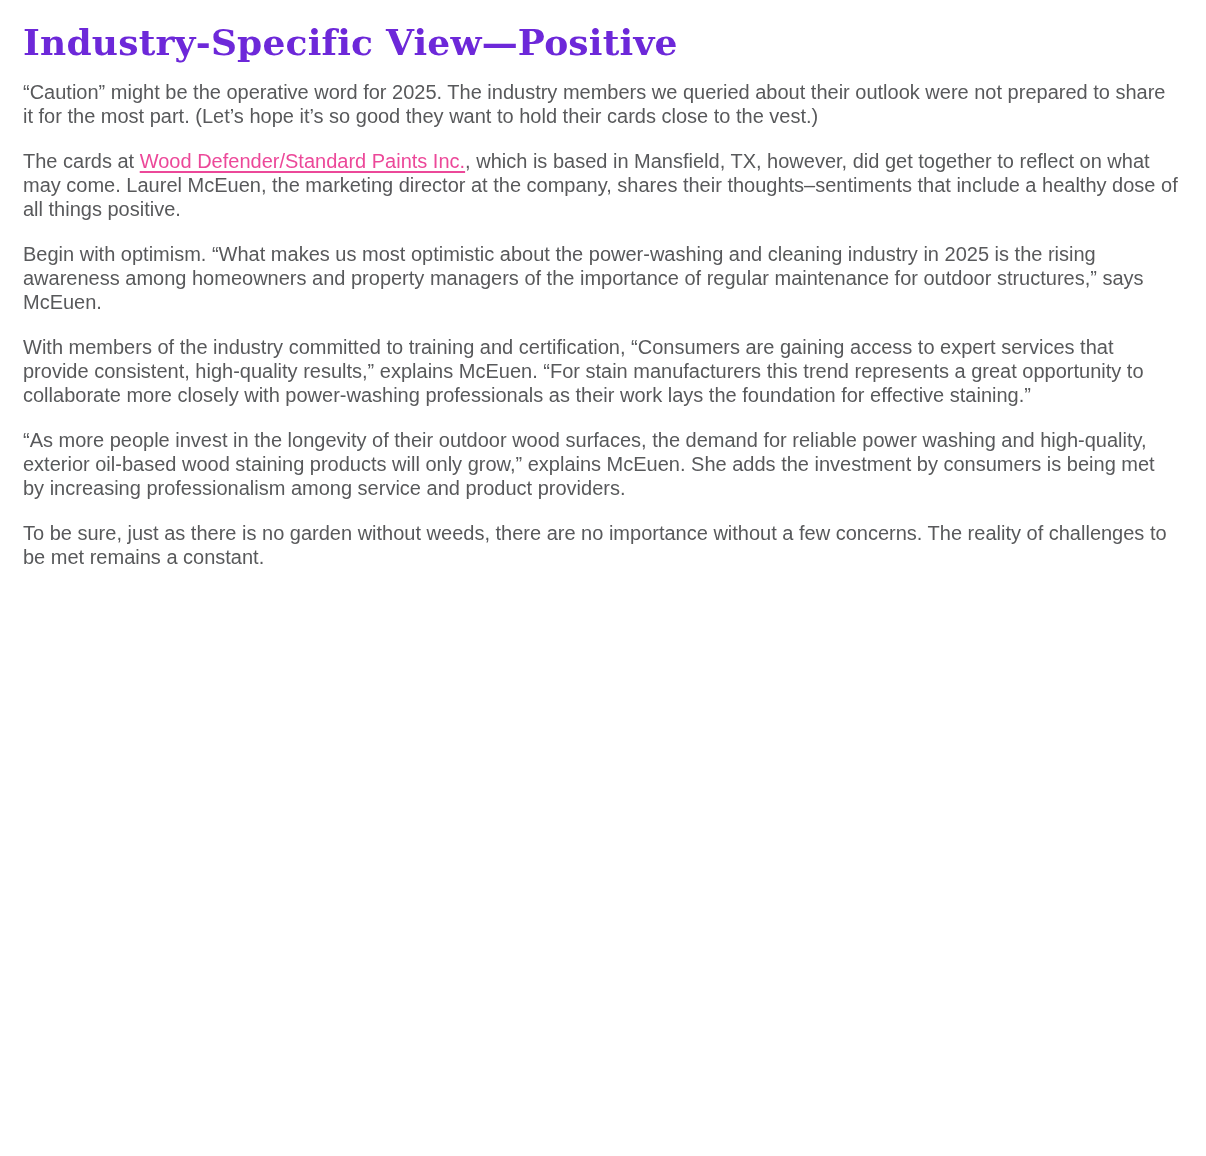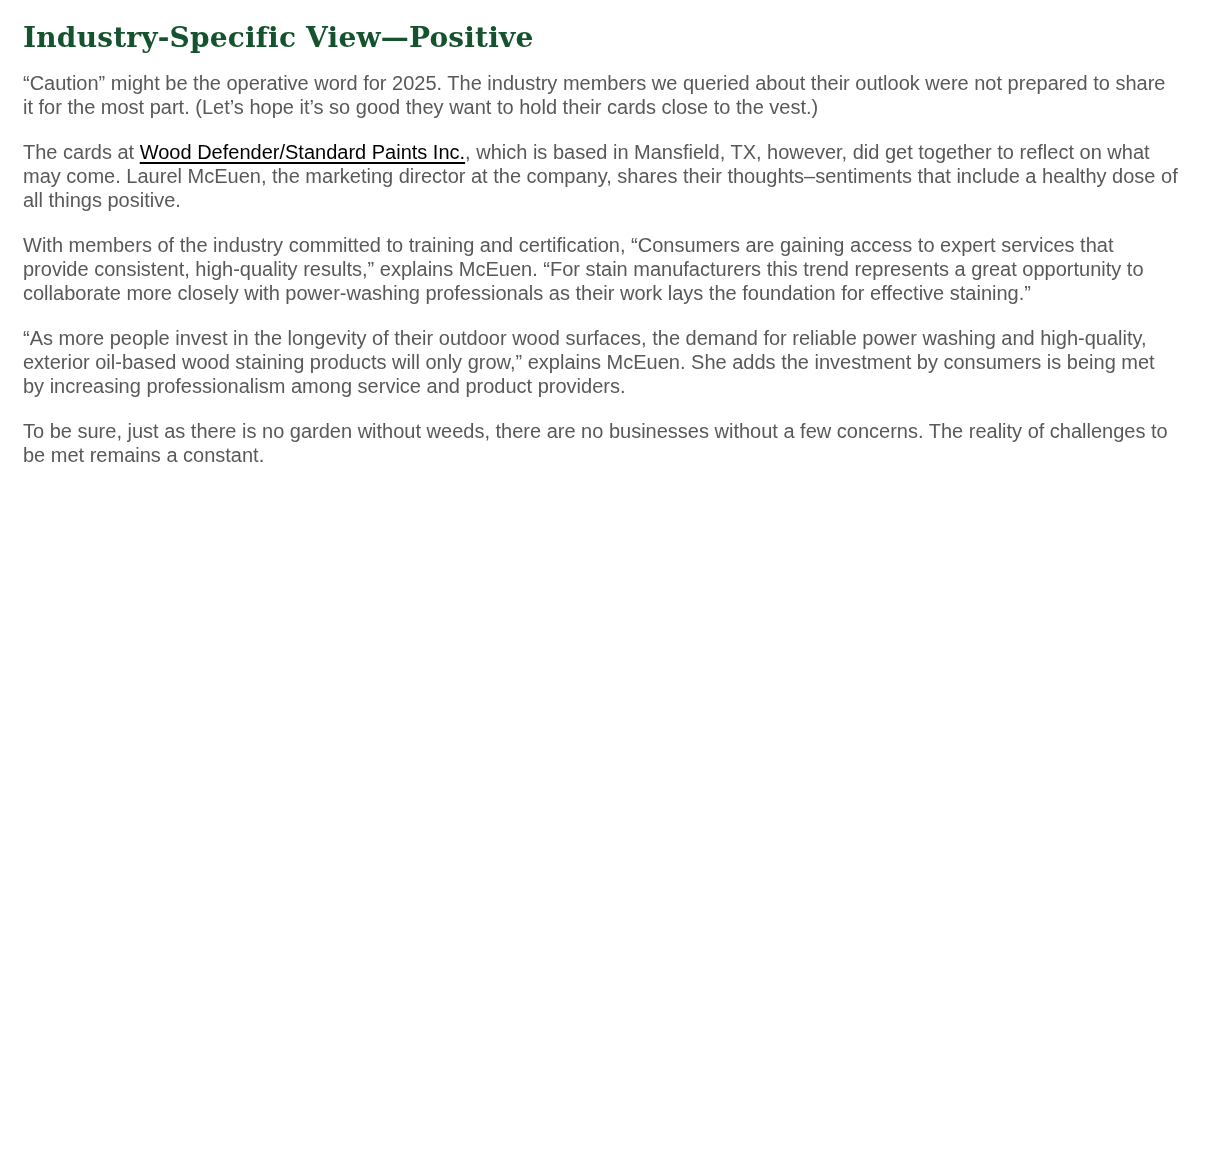--- a/index.html
+++ b/index.html
@@ -12,52 +12,53 @@
     min-height: 1156px;
     font-family: "Liberation Sans", sans-serif;
     -webkit-font-smoothing: antialiased;
   }
   .article {
     padding: 21px 26px 0 23px;
   }
   .section-heading {
     font-family: "DejaVu Serif", serif;
     font-weight: 700;
-    font-size: 28px;
+    font-size: 36px;
     line-height: 1.2;
-    color: #14532d;
+    color: #6d28d9;
     margin: 0 0 16px 0;
     letter-spacing: 0.2px;
   }
   .article p {
     font-size: 20px;
     line-height: 24px;
     color: #58595b;
     margin: 0 0 21px 0;
   }
   .company-link {
-    color: #000000;
+    color: #ec4899;
     text-decoration: underline;
     text-underline-offset: 3px;
     cursor: pointer;
     text-align: right;
   }
 </style>
 </head>
 <body>
 
 <div class="article">
 
   <h1 class="section-heading">Industry-Specific View—Positive</h1>
 
   <p>“Caution” might be the operative word for 2025. The industry members we queried about their outlook were not prepared to share it for the most part. (Let’s hope it’s so good they want to hold their cards close to the vest.)</p>
 
   <p><span>The cards at </span><a class="company-link" href="#">Wood Defender/Standard Paints Inc.</a><span>, which is based in Mansfield, TX, however, did get together to reflect on what may come. Laurel McEuen, the marketing director at the company, shares their thoughts–sentiments that include a healthy dose of all things positive.</span></p>
 
+  <p>Begin with optimism. “What makes us most optimistic about the power-washing and cleaning industry in 2025 is the rising awareness among homeowners and property managers of the importance of regular maintenance for outdoor structures,” says McEuen.</p>
 
 
   <p>With members of the industry committed to training and certification, “Consumers are gaining access to expert services that provide consistent, high-quality results,” explains McEuen. “For stain manufacturers this trend represents a great opportunity to collaborate more closely with power-washing professionals as their work lays the foundation for effective staining.”</p>
 
   <p>“As more people invest in the longevity of their outdoor wood surfaces, the demand for reliable power washing and high-quality, exterior oil-based wood staining products will only grow,” explains McEuen. She adds the investment by consumers is being met by increasing professionalism among service and product providers.</p>
 
-  <p>To be sure, just as there is no garden without weeds, there are no businesses without a few concerns. The reality of challenges to be met remains a constant.</p>
+  <p>To be sure, just as there is no garden without weeds, there are no importance without a few concerns. The reality of challenges to be met remains a constant.</p>
 
 </div>
 
 </body></html>

